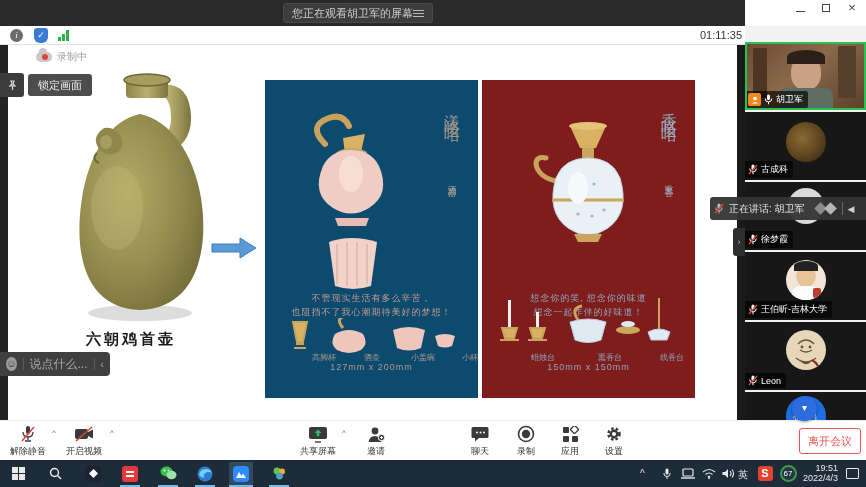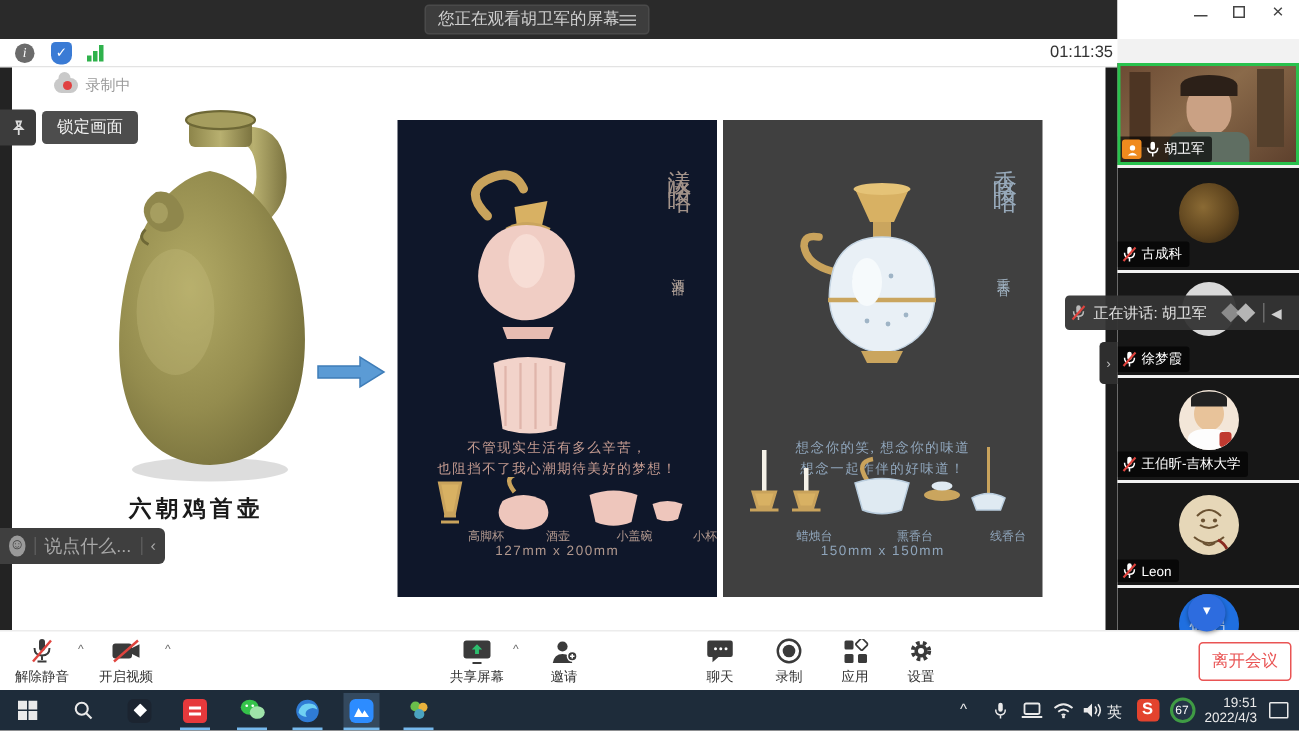--- a/index.html
+++ b/index.html
@@ -40,22 +40,22 @@
   .cloud{position:relative;width:16px;height:10px;background:#c9c9c9;border-radius:6px;}
   .cloud::before{content:"";position:absolute;left:3px;top:-4px;width:8px;height:8px;background:#c9c9c9;border-radius:50%;}
   .cloud .dot{position:absolute;right:4px;top:2px;width:6px;height:6px;background:#e04040;border-radius:50%;}
   .pinbtn{left:0px;top:73px;width:24px;height:24px;background:#3c3c3c;border-radius:0 3px 3px 0;display:flex;align-items:center;justify-content:center;cursor:pointer;}
   .tooltip{left:28px;top:74px;height:22px;background:#4d4d4d;border-radius:3px;color:#f0f0f0;font-size:11px;line-height:22px;padding:0 10px;}
 
   .caption{left:86px;top:330px;width:150px;color:#1a1a1a;font-size:15px;letter-spacing:3px;font-family:"Liberation Serif",serif;font-weight:bold;}
 
   
   .panel{top:80px;width:213px;height:318px;}
-  .pinkpanel{left:265px;background:#0f172a;}
-  .bluepanel{left:482px;background:#404040;}
+  .pinkpanel{left:265px;background:#0c4a6e;}
+  .bluepanel{left:482px;background:#7f1d1d;}
   .vtitle{position:absolute;writing-mode:vertical-rl;letter-spacing:7px;font-family:"Liberation Serif",serif;}
   .pk-t{right:16px;top:20px;font-size:16px;color:#a3938a;}
   .pk-s{right:20px;top:98px;font-size:9px;color:#b3a49a;letter-spacing:3px;}
   .bl-t{right:16px;top:20px;font-size:16px;color:#97a9ba;}
   .bl-s{right:20px;top:98px;font-size:9px;color:#a0b2c2;letter-spacing:3px;}
   .poem{position:absolute;width:100%;text-align:center;font-size:9px;letter-spacing:1px;font-family:"Liberation Serif",serif;}
   .pk-poem{color:#c39a90;}
   .bl-poem{color:#8fa5bb;}
   .itemlabel{position:absolute;font-size:8px;text-align:center;font-family:"Liberation Serif",serif;margin-left:22px;}
   .pk-il{color:#b1988e;}

